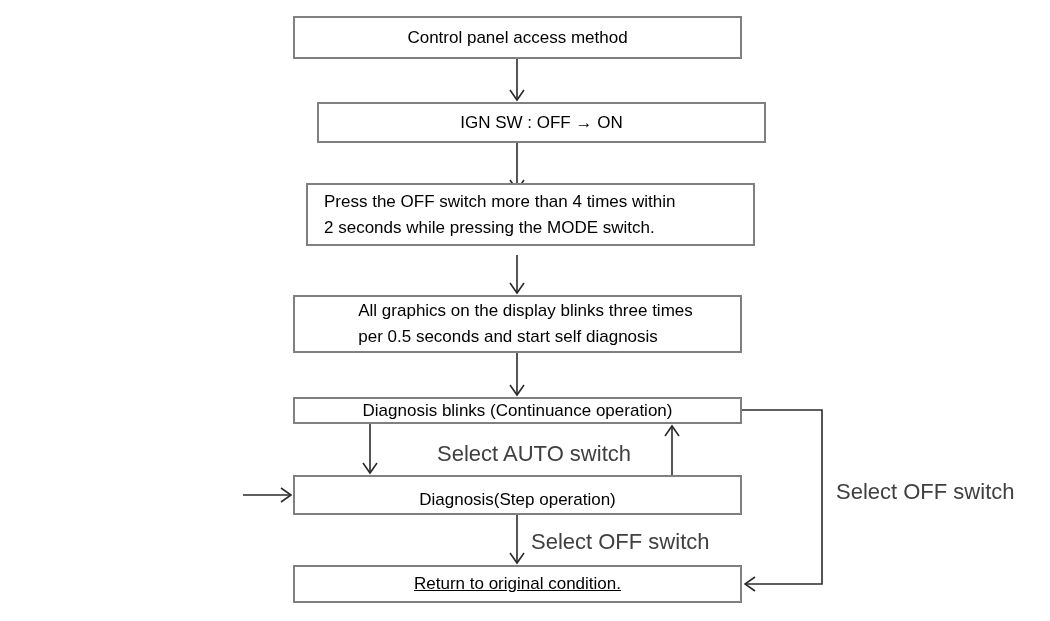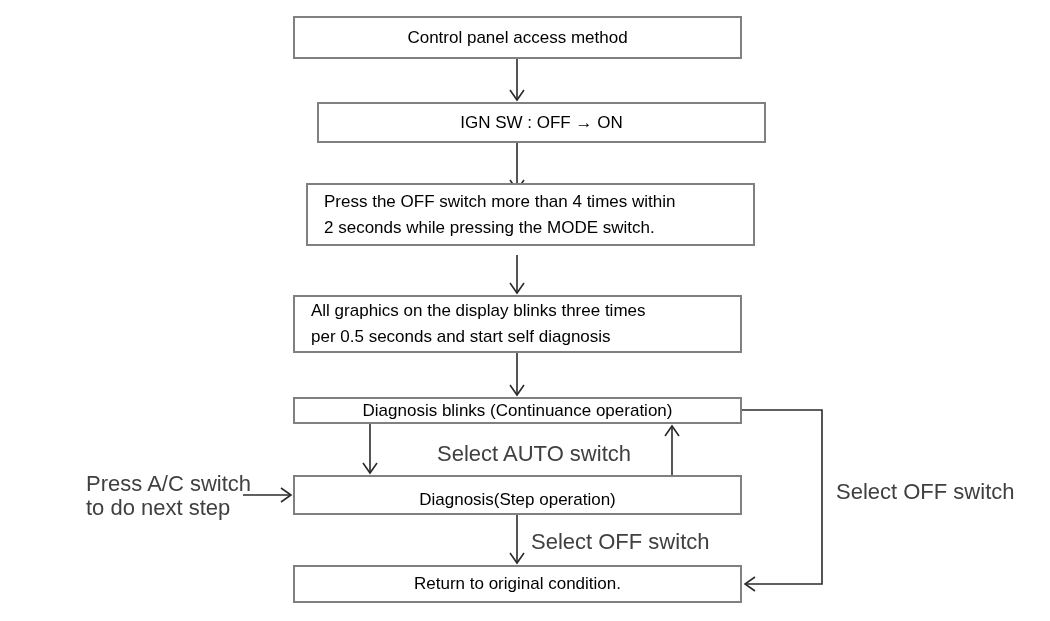--- a/index.html
+++ b/index.html
@@ -109,39 +109,37 @@
 
   <div class="node center" style="left:293px; top:102px; width:449px; height:41px;margin-left:24px;">
     <span class="txt">IGN SW : OFF → ON</span>
   </div>
 
   <div class="node left" style="left:293px; top:183px; width:449px; height:63px;margin-left:13px;">
     <span class="txt">Press the OFF switch more than 4 times within
 2 seconds while pressing the MODE switch.</span>
   </div>
 
-  <div class="node left" style="left:293px; top:295px; width:449px; height:58px;">
+  <div class="node left" style="left:293px; top:295px; width:449px; height:58px;justify-content:center;">
     <span class="txt">All graphics on the display blinks three times
 per 0.5 seconds and start self diagnosis</span>
   </div>
 
   <div class="node center" style="left:293px; top:397px; width:449px; height:27px;">
     <span class="txt">Diagnosis blinks (Continuance operation)</span>
   </div>
 
   <div class="node center" style="left:293px; top:475px; width:449px; height:40px;align-items:flex-end;">
     <span class="txt">Diagnosis(Step operation)</span>
   </div>
 
-  <div class="node center" style="left:293px; top:565px; width:449px; height:38px;">
+  <div class="node center" style="left:293px; top:565px; width:449px; height:38px;text-decoration:underline;">
     <span class="txt">Return to original condition.</span>
   </div>
 
   <div class="edge-label" style="left:437px; top:442px;">Select AUTO switch</div>
 
   <div class="edge-label" style="left:531px; top:530px;">Select OFF switch</div>
 
   <div class="edge-label" style="left:836px; top:480px;">Select OFF switch</div>
 
-  <div class="edge-label" style="left:86px; top:472px;">Press A/C switch
-to do next step</div>
 
 </div>
 
 </body></html>

